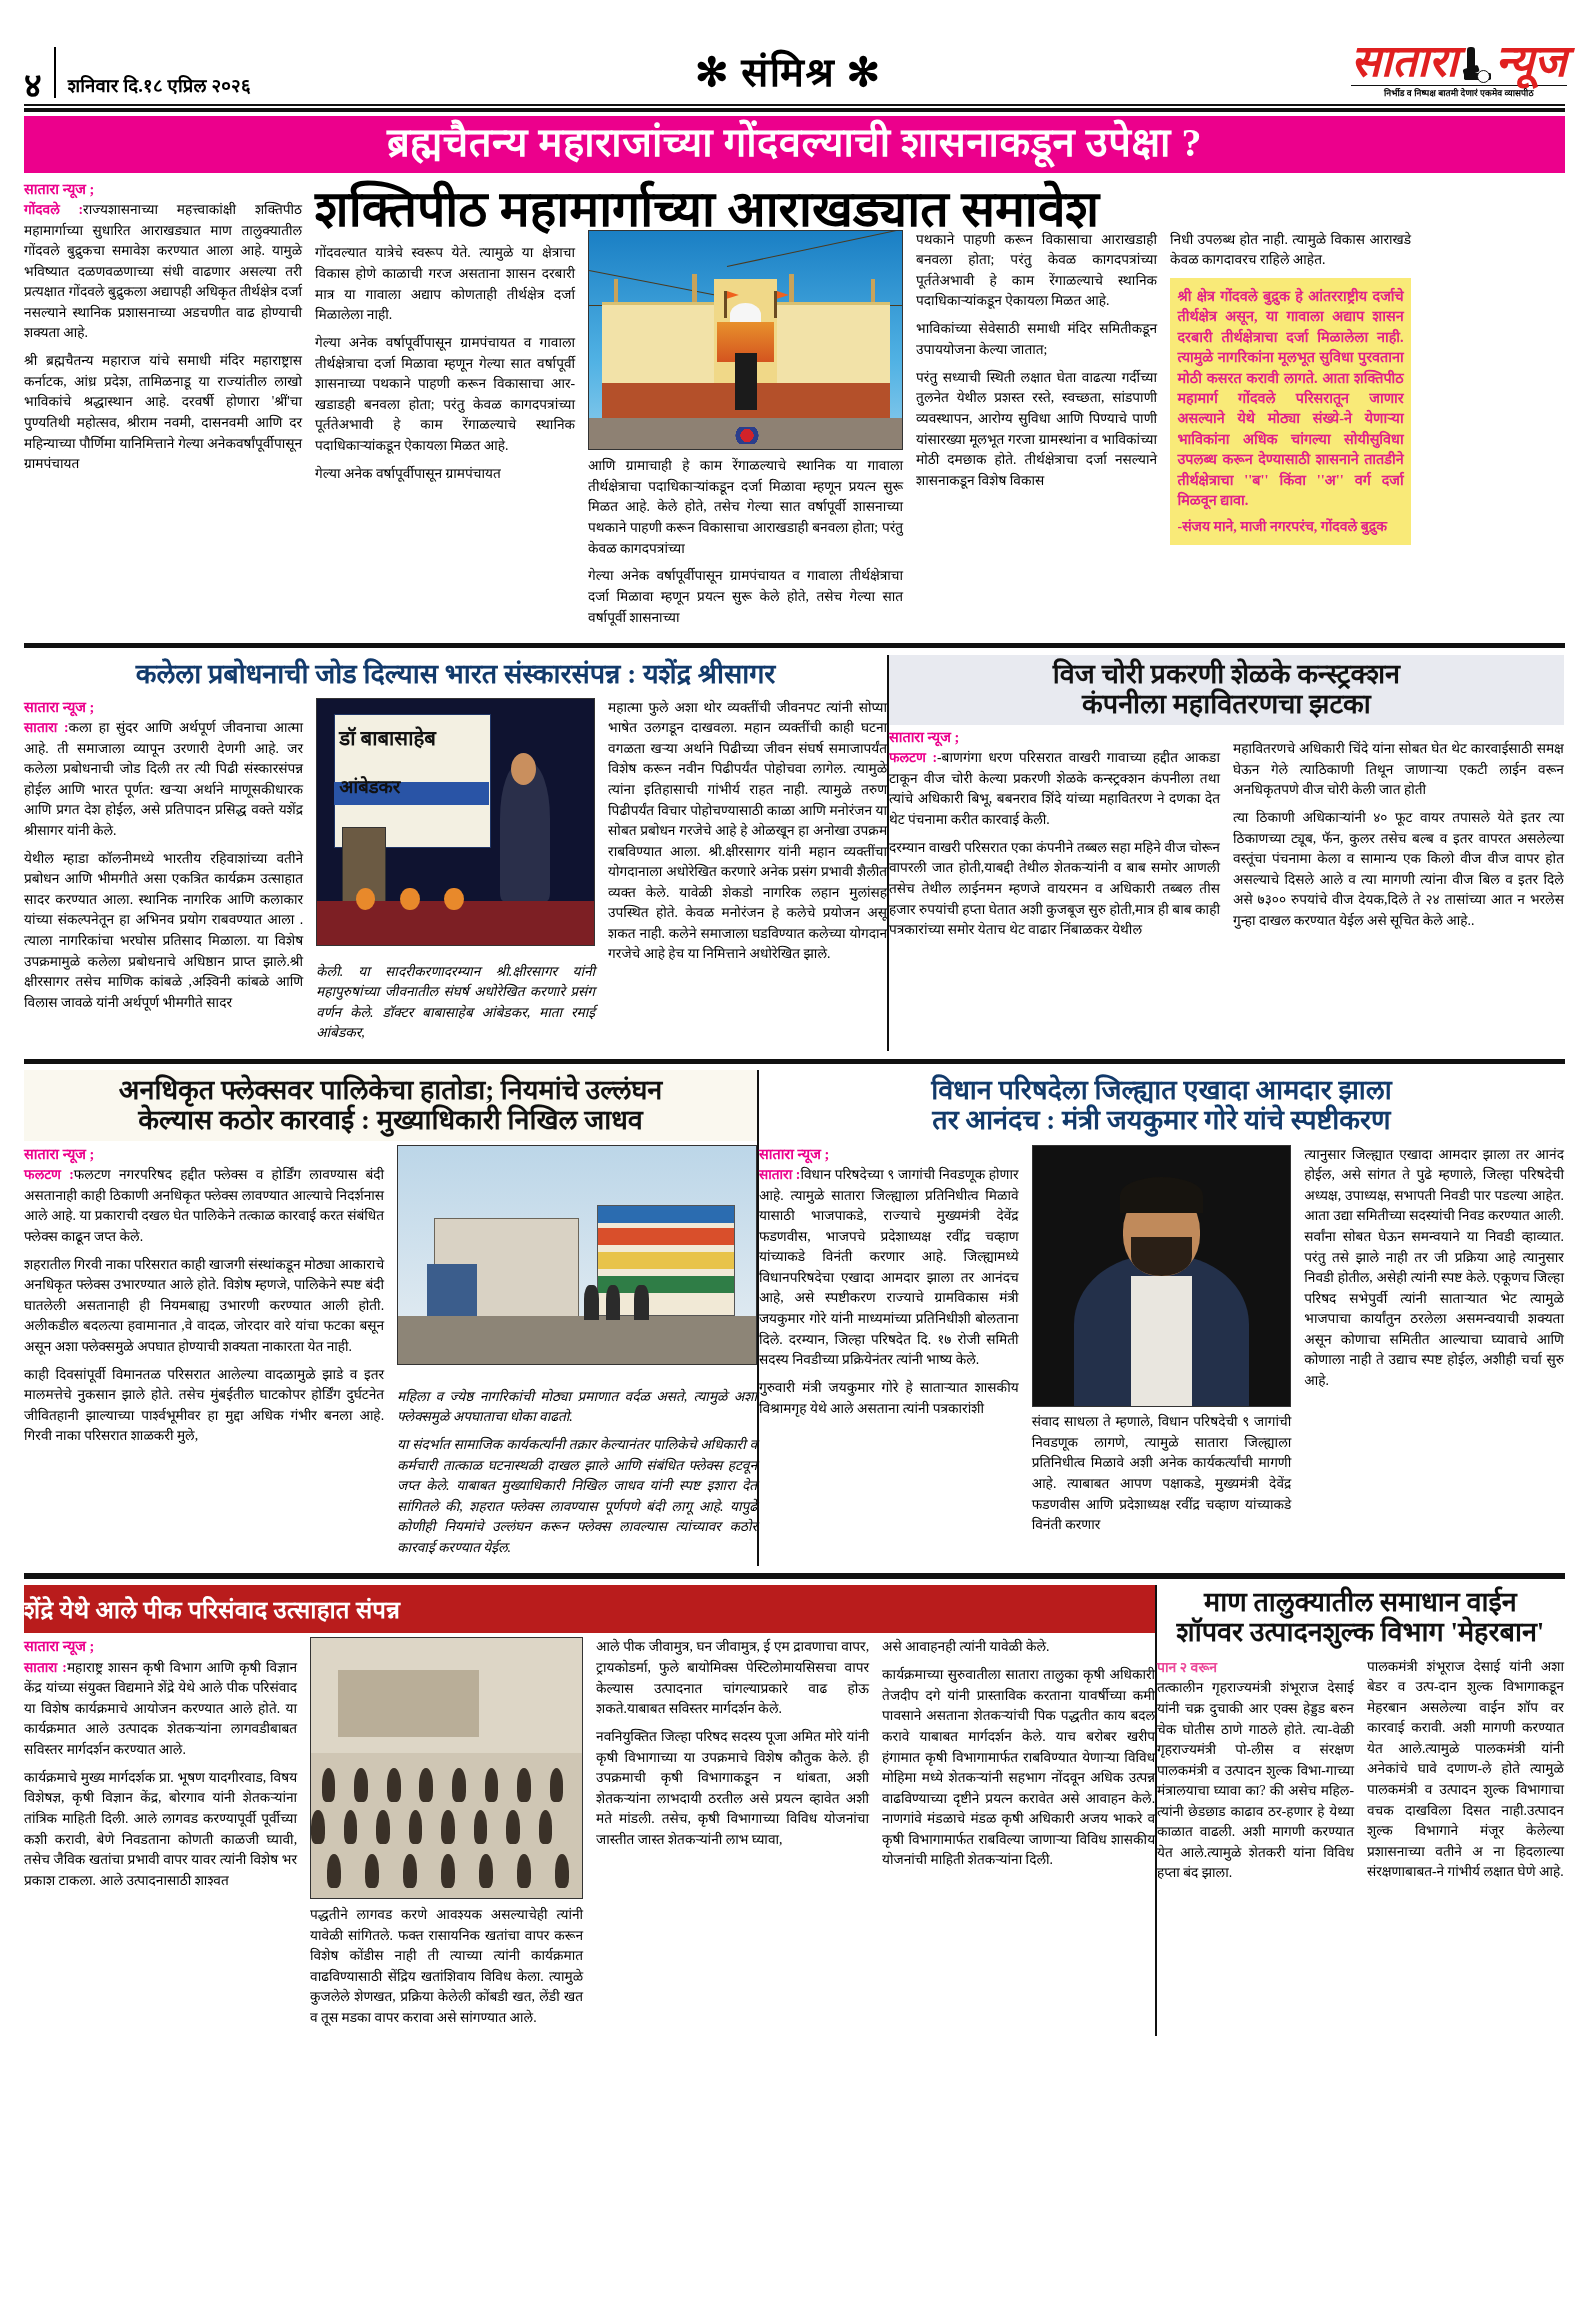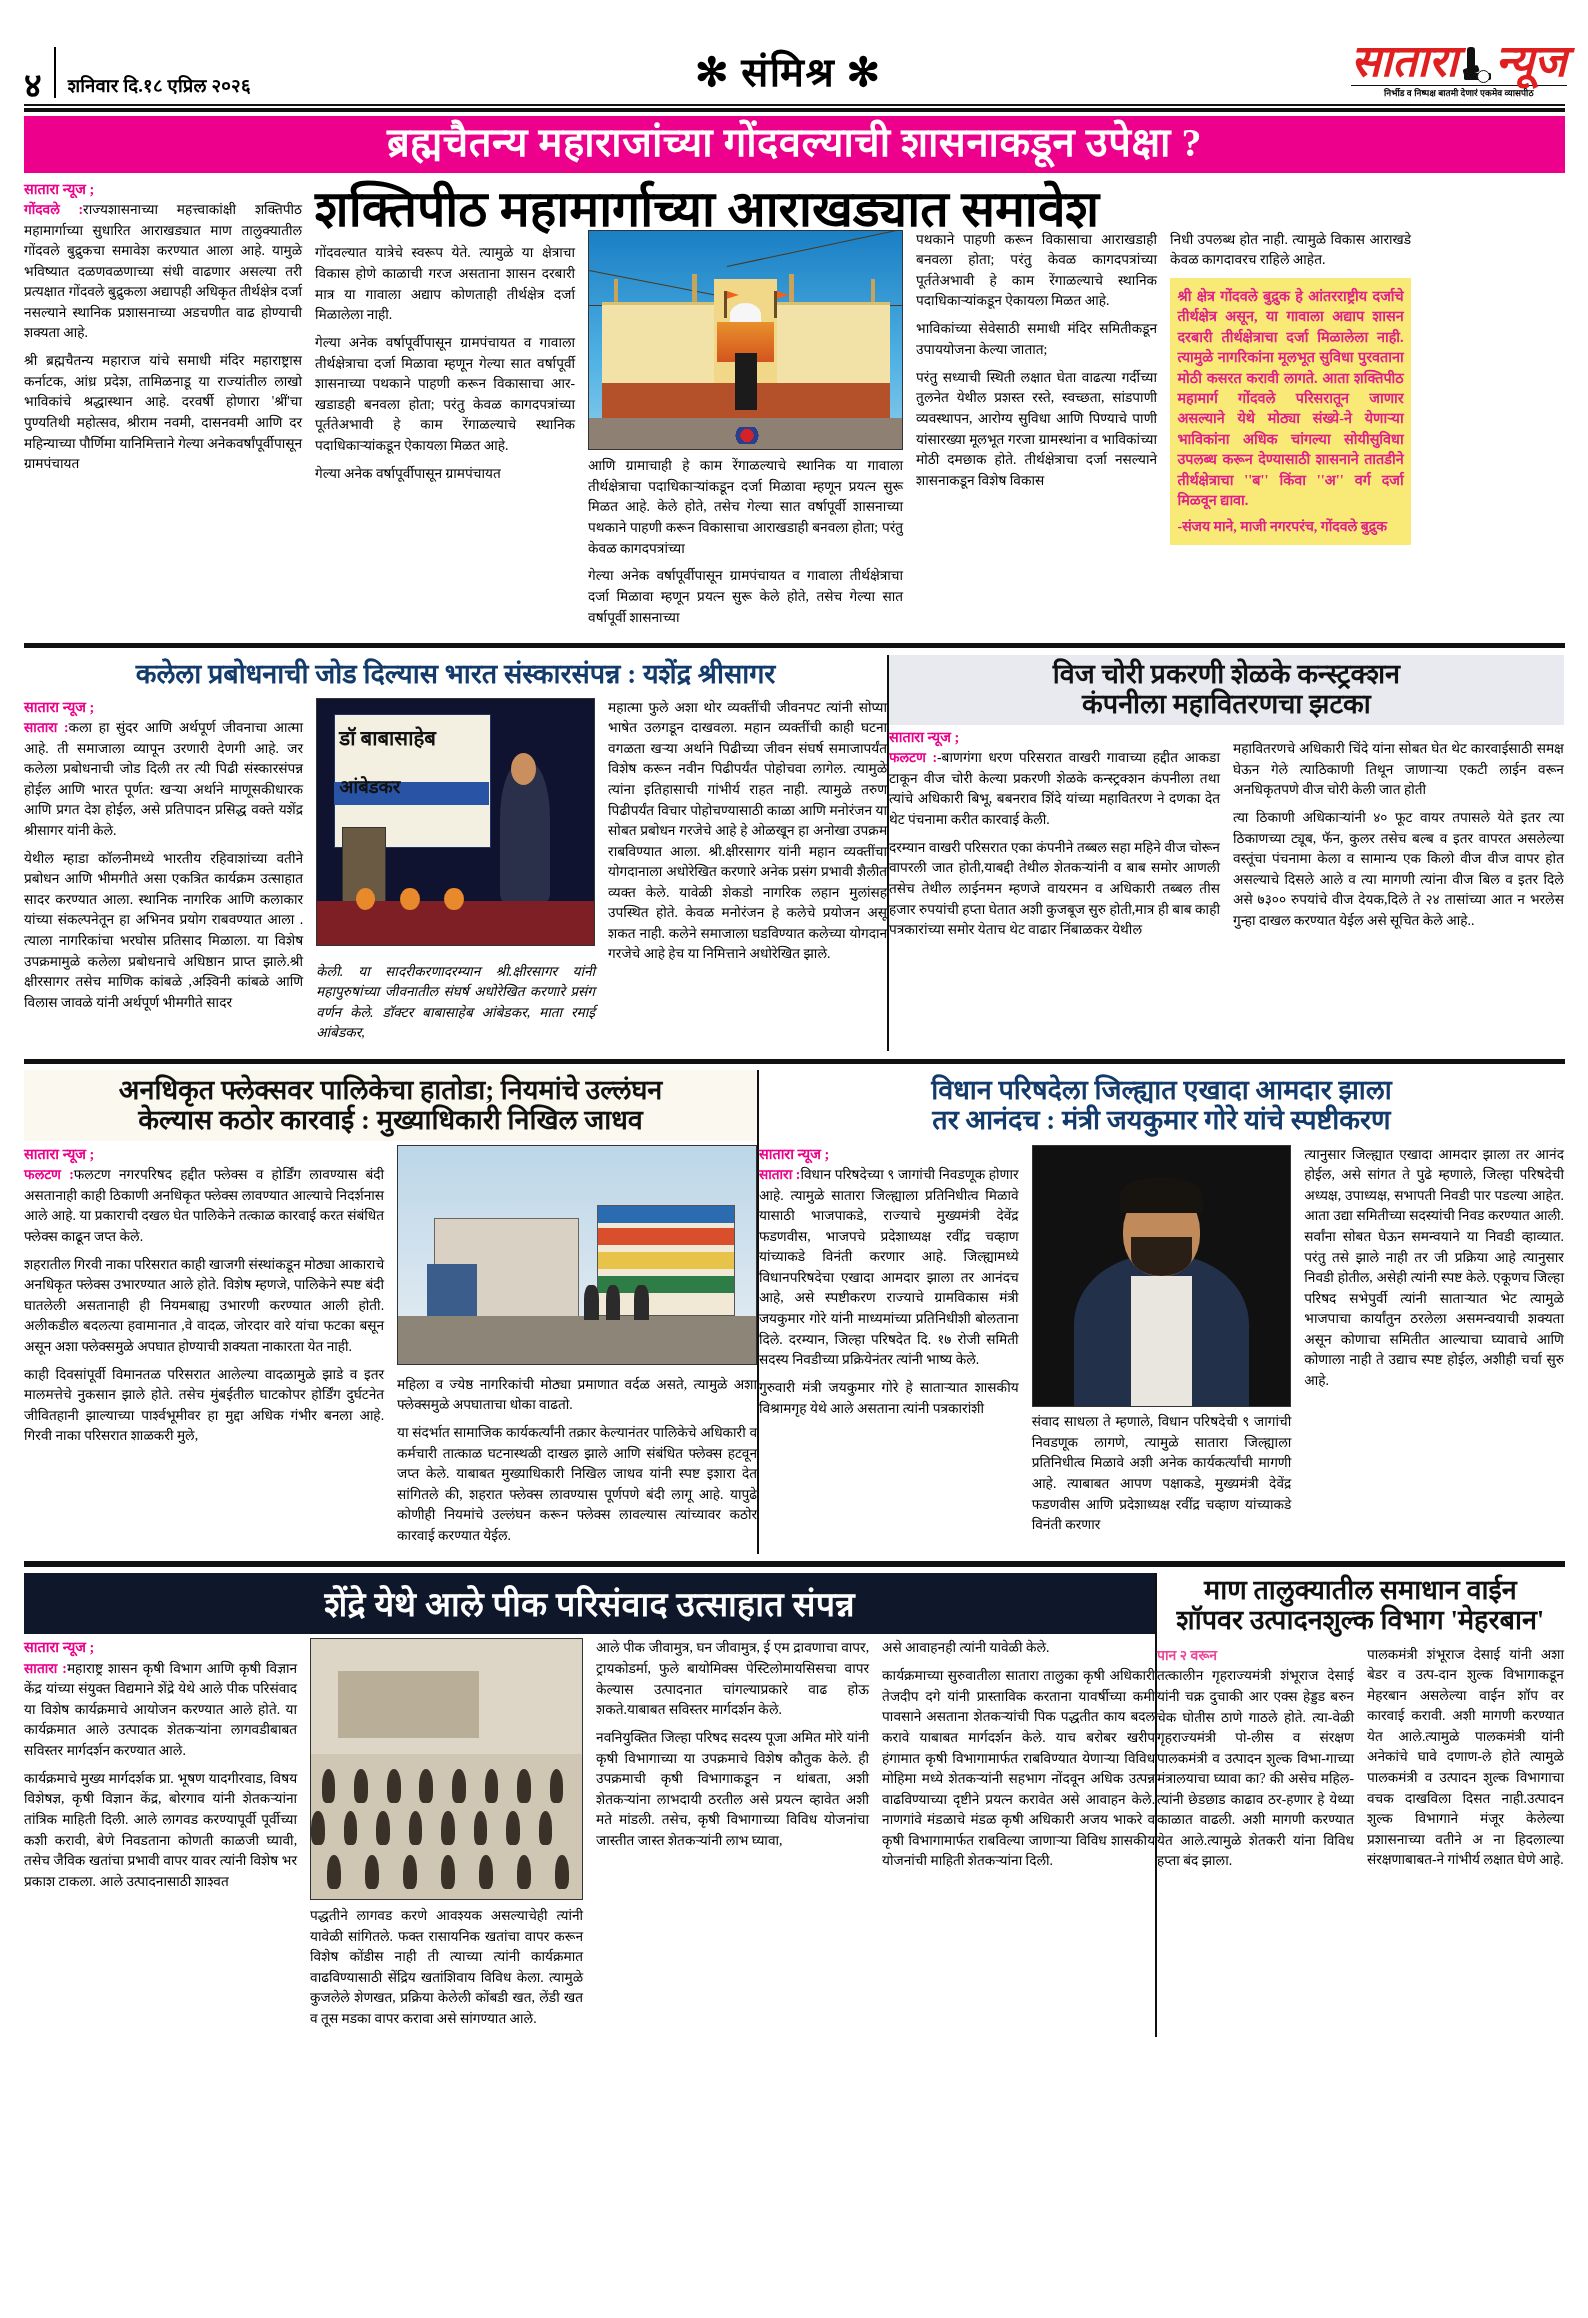--- a/index.html
+++ b/index.html
@@ -49,22 +49,22 @@
   .sec{padding:0 7.4px;}
   .sec-head-dark{
     color:#123a6b;font-weight:700;text-align:center;line-height:1.12;
     font-size:27px;padding:4.6px 6.5px 5.6px 6.5px;
   }
   .sec-head-cream{background:#faf8ef;}
   .sec-head-black{color:#111;font-weight:700;text-align:center;line-height:1.12;font-size:27px;padding:4.6px 6.5px 5.6px 6.5px;}
   .sec-head-black.tinted{background:#e8eaf0;}
 
   .red-banner{
-    background:#0f172a;color:#fff;text-align:center;
-    font-size:34px;font-weight:700;padding:6.5px 0 8.3px 0;letter-spacing:0.2px;
+    background:#b91c1c;color:#fff;text-align:left;
+    font-size:24px;font-weight:700;padding:6.5px 0 8.3px 0;letter-spacing:0.2px;
   }
 
   
   .cols{display:flex;gap:13px;}
   .col{flex:1 1 0;min-width:0;}
   .body-text{
     font-size:13.7px;line-height:1.5;text-align:justify;
     text-justify:inter-word;hyphens:none;
   }
   .body-text p{margin:0 0 7.4px 0;}
@@ -346,21 +346,21 @@
                 <span class="fx-stripe" style="top:42%;background:#e8c34a;"></span>
                 <span class="fx-stripe" style="top:64%;background:#2f7d46;"></span>
               </span>
               <span class="fx-truck"></span>
               <span class="fx-cab"></span>
               <span class="fx-ground"></span>
               <span class="fx-person" style="left:52%;"></span>
               <span class="fx-person" style="left:58%;"></span>
               <span class="fx-person" style="left:66%;"></span>
             </div>
-            <div class="body-text" style="margin-top:10px;">
+            <div class="body-text" style="margin-top:22px;font-style:italic;">
               <p>महिला व ज्येष्ठ नागरिकांची मोठ्या प्रमाणात वर्दळ असते, त्यामुळे अशा फ्लेक्समुळे अपघाताचा धोका वाढतो.</p>
               <p>या संदर्भात सामाजिक कार्यकर्त्यांनी तक्रार केल्यानंतर पालिकेचे अधिकारी व कर्मचारी तात्काळ घटनास्थळी दाखल झाले आणि संबंधित फ्लेक्स हटवून जप्त केले. याबाबत मुख्याधिकारी निखिल जाधव यांनी स्पष्ट इशारा देत सांगितले की, शहरात फ्लेक्स लावण्यास पूर्णपणे बंदी लागू आहे. यापुढे कोणीही नियमांचे उल्लंघन करून फ्लेक्स लावल्यास त्यांच्यावर कठोर कारवाई करण्यात येईल.</p>
             </div>
           </div>
         </div>
       </div>
 
       <div class="vdiv"></div>
 
       <div class="half">

